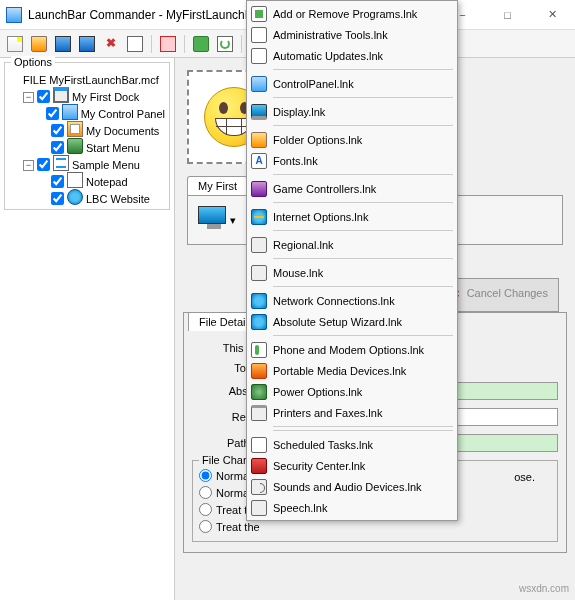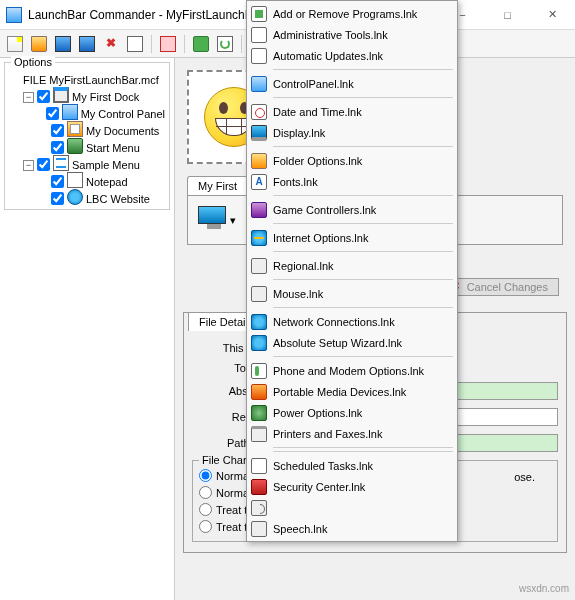--- a/index.html
+++ b/index.html
@@ -48,21 +48,21 @@
 
 .tabset { margin: 10px 12px 0; }
 .tabrow { display: flex; }
 .tab { padding: 3px 10px; background: #fff; border: 1px solid #999; border-bottom: none; border-radius: 3px 3px 0 0; }
 .tabbody { background: #f5f5f5; border: 1px solid #999; padding: 10px; height: 50px; display:flex; align-items:center; }
 
 .monitor-icon { width: 32px; height: 28px; position: relative; }
 .monitor-icon .scr { width: 28px; height: 18px; background: linear-gradient(#4fc3f7,#0277bd); border:1px solid #333; }
 .monitor-icon .base { width: 14px; height: 5px; background: #999; margin: 0 auto; }
 
-.cancel-btn { position: absolute; right: 16px; top: 220px; padding: 0 10px; background: #e0e0e0; border: 1px solid #999; color: #888; display: flex; align-items: center; gap: 4px; }
+.cancel-btn { position: absolute; right: 16px; top: 220px; padding: 8px 10px; background: #e0e0e0; border: 1px solid #999; color: #888; display: flex; gap: 4px; }
 
 
 .filedetails { margin: 4px 8px; border: 1px solid #999; background: #f0f0f0; }
 .fdtab { display: inline-block; padding: 3px 10px; background: #fff; border: 1px solid #999; border-bottom: none; margin-left: 4px; position: relative; top: -1px; }
 .fdbody { padding: 10px 8px; }
 .fdrow { display: flex; align-items: center; margin-bottom: 8px; }
 .fdlabel { width: 120px; text-align: right; padding-right: 8px; color: #000; white-space: nowrap; overflow: hidden; }
 .fdval { flex: 1; background: #d0f0d0; border: 1px solid #999; padding: 2px 4px; height: 18px; overflow: hidden; white-space: nowrap; }
 .fdval.white { background: #fff; }
 
@@ -313,24 +313,20 @@
       <span class="cicon ic ic-au"></span>
       <span>Automatic Updates.lnk</span>
     </div>
     <div class="ctxsep"></div>
     <div class="ctxitem">
       <span class="cicon ic ic-panel"></span>
       <span>ControlPanel.lnk</span>
     </div>
     <div class="ctxsep"></div>
     <div class="ctxitem">
-      <span class="cicon ic ic-dt"></span>
-      <span>Date and Time.lnk</span>
-    </div>
-    <div class="ctxitem">
       <span class="cicon ic ic-mon"></span>
       <span>Display.lnk</span>
     </div>
     <div class="ctxsep"></div>
     <div class="ctxitem">
       <span class="cicon ic ic-fold"></span>
       <span>Folder Options.lnk</span>
     </div>
     <div class="ctxitem">
       <span class="cicon ic ic-font">A</span>
@@ -387,20 +383,21 @@
     <div class="ctxitem">
       <span class="cicon ic ic-sched"></span>
       <span>Scheduled Tasks.lnk</span>
     </div>
     <div class="ctxitem">
       <span class="cicon ic ic-sec"></span>
       <span>Security Center.lnk</span>
     </div>
     <div class="ctxitem">
       <span class="cicon ic ic-snd"></span>
+      <span>Sounds and Audio Devices.lnk</span>
     </div>
     <div class="ctxitem">
       <span class="cicon ic ic-spk"></span>
       <span>Speech.lnk</span>
     </div>
   </div>
 
 <div class="watermark">wsxdn.com</div>
 
 </body></html>

